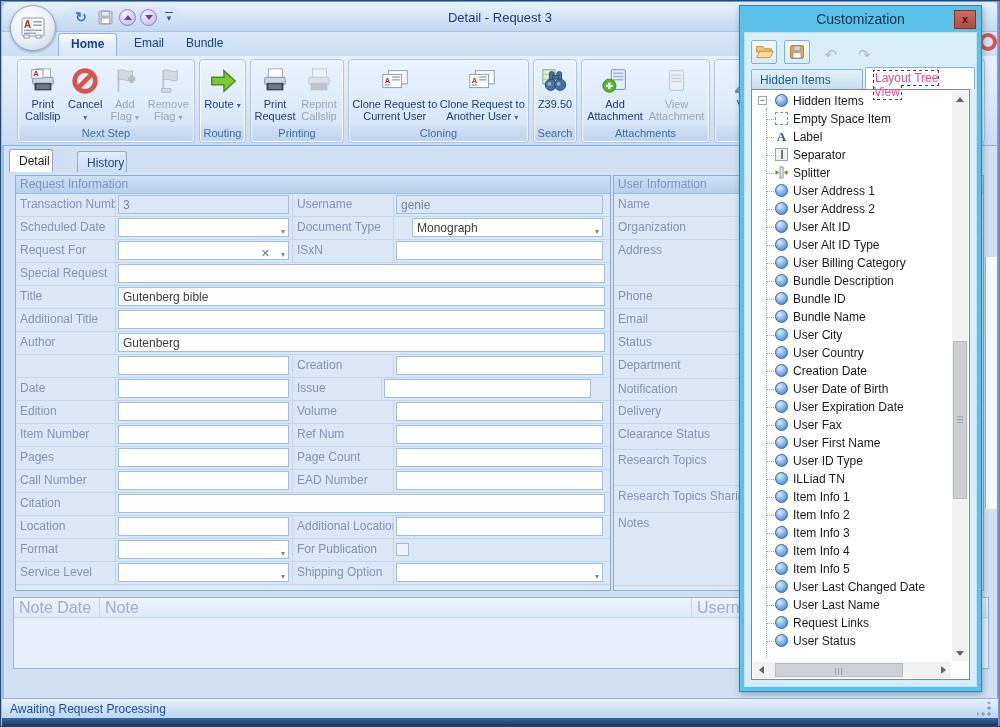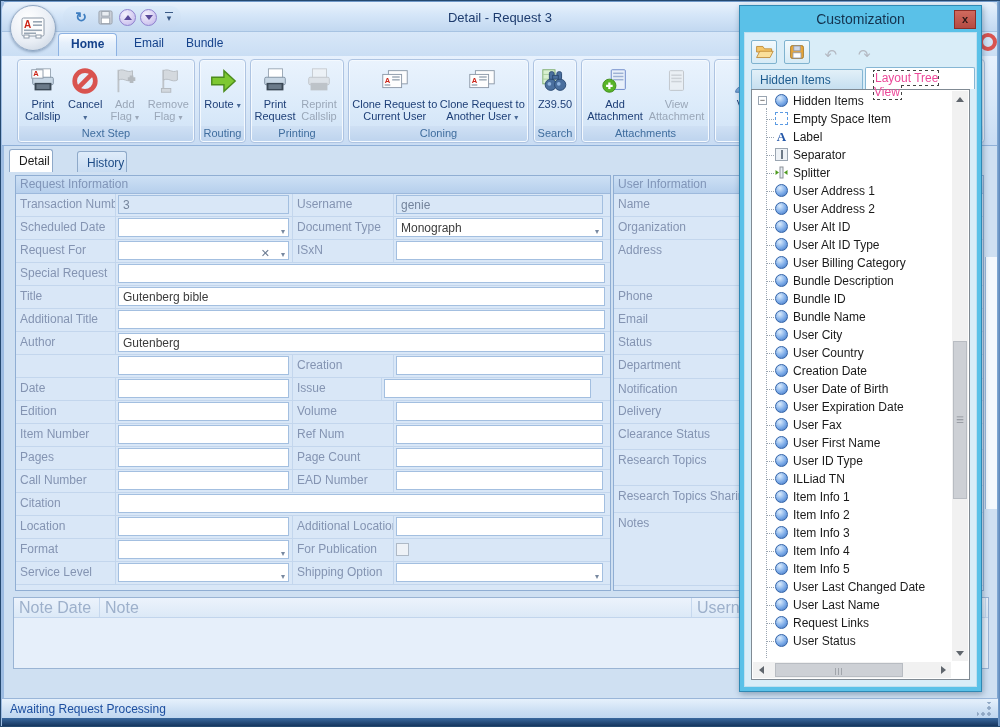--- a/index.html
+++ b/index.html
@@ -375,21 +375,21 @@
           </div>
           <div class="frow">
             <div class="flabel" style="width: 100px;">Scheduled Date</div>
             <div style="position: relative; width: 176px;">
               <div class="fbox" style="left: 2px; right: 3px;">
                 <span class="ddm">▾</span>
               </div>
             </div>
             <div class="flabel" style="width: 102px; border-left: 1px solid rgb(195, 214, 237);">Document Type</div>
             <div style="position: relative; width: 212px;">
-              <div class="fbox" style="left: 2px; right: 3px;">Monograph<span class="ddm">▾</span></div>
+              <div class="fbox" style="left: 18px; right: 3px;">Monograph<span class="ddm">▾</span></div>
             </div>
           </div>
           <div class="frow">
             <div class="flabel" style="width: 100px;">Request For</div>
             <div style="position: relative; width: 176px;">
               <div class="fbox" style="left: 2px; right: 3px;">
                 <span class="ddm">▾</span>
                 <span class="clr">✕</span>
               </div>
             </div>

